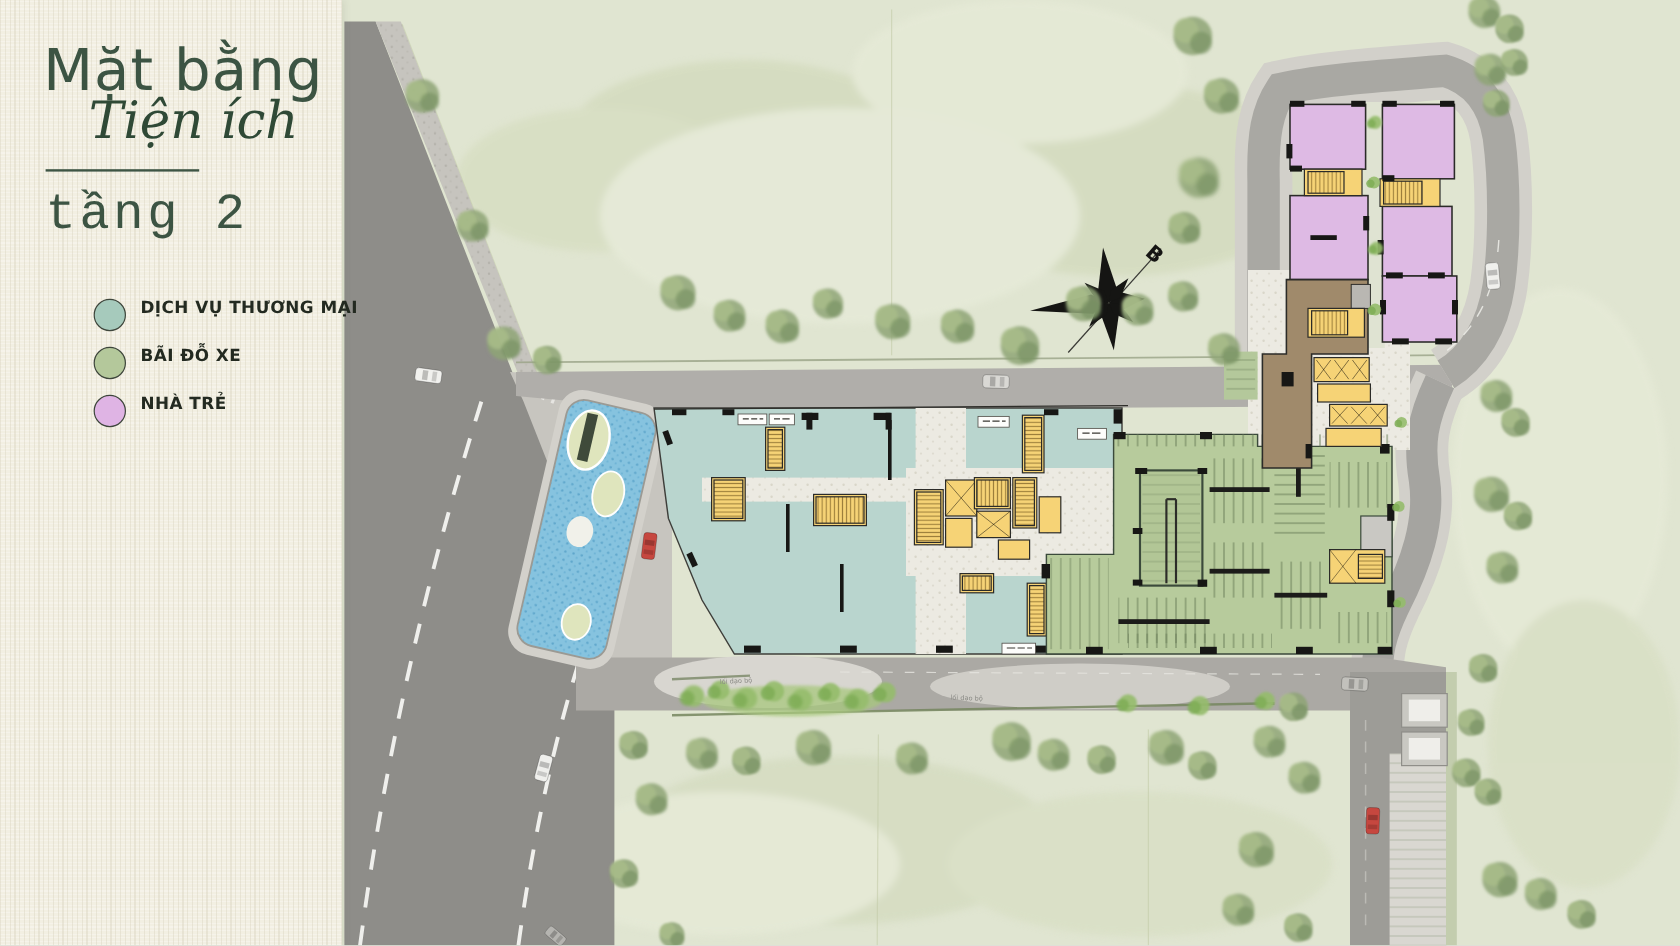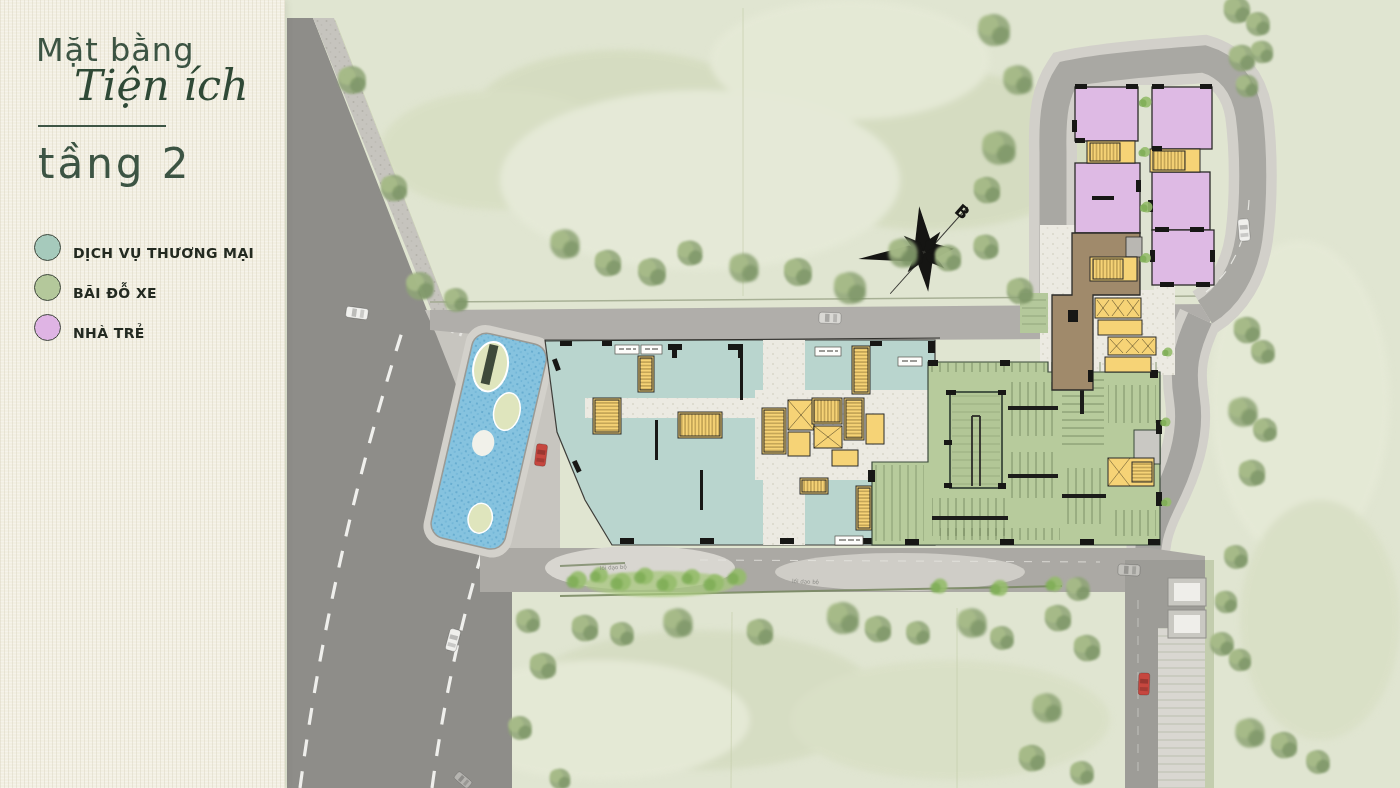--- a/index.html
+++ b/index.html
@@ -5,28 +5,28 @@
   html,body{margin:0;padding:0;background:#ddd;}
   .stage{position:relative;width:1400px;height:788px;overflow:hidden;
          font-family:"DejaVu Sans", sans-serif;background:#e0e5d1;}
   .plan-wrap{position:absolute;inset:0;}
   .sidebar{position:absolute;left:0;top:0;width:285px;height:788px;z-index:5;
     background-color:#f2efe2;
     background-image:
       repeating-linear-gradient(90deg, rgba(213,207,186,.38) 0 1px, rgba(0,0,0,0) 1px 4px),
       repeating-linear-gradient(0deg, rgba(255,255,255,.28) 0 1px, rgba(0,0,0,0) 1px 3px);
     box-shadow:2px 0 6px rgba(90,90,70,.12);}
-  .title1{margin:34px 0 0 36px;font-size:32px;line-height:1.05;font-weight:500;
+  .title1{margin:34px 0 0 36px;font-size:48px;line-height:1.05;font-weight:500;
           color:#3c5443;letter-spacing:1px;}
   .title2{margin:-4px 0 0 74px;font-family:"DejaVu Serif", serif;font-style:italic;
           font-size:43px;line-height:1.0;color:#2f4936;font-weight:500;}
   .divider{width:128px;height:2px;background:#3e5544;margin:18px 0 12px 38px;}
-  .floor{margin:0 0 0 38px;font-size:42px;color:#3c5443;font-weight:400;letter-spacing:3px;}
+  .floor{margin:0 0 0 38px;font-size:42px;color:#3c5443;font-weight:400;letter-spacing:3px;font-family:Liberation Mono, monospace;}
   .legend{margin:46px 0 0 34px;}
-  .legend-item{display:flex;align-items:flex-end;margin-bottom:13px;}
+  .legend-item{display:flex;align-items:flex-start;margin-bottom:13px;margin-left:44px;}
   .swatch{width:27px;height:27px;border-radius:50%;border:1.6px solid #3e463c;
           flex:0 0 auto;box-sizing:border-box;}
   .legend-label{margin-left:12px;font-size:14px;font-weight:700;color:#232a21;
                 letter-spacing:.4px;white-space:nowrap;}
   svg text{user-select:none;}
 </style>
 </head>
 <body>
 
 <div class="stage">

